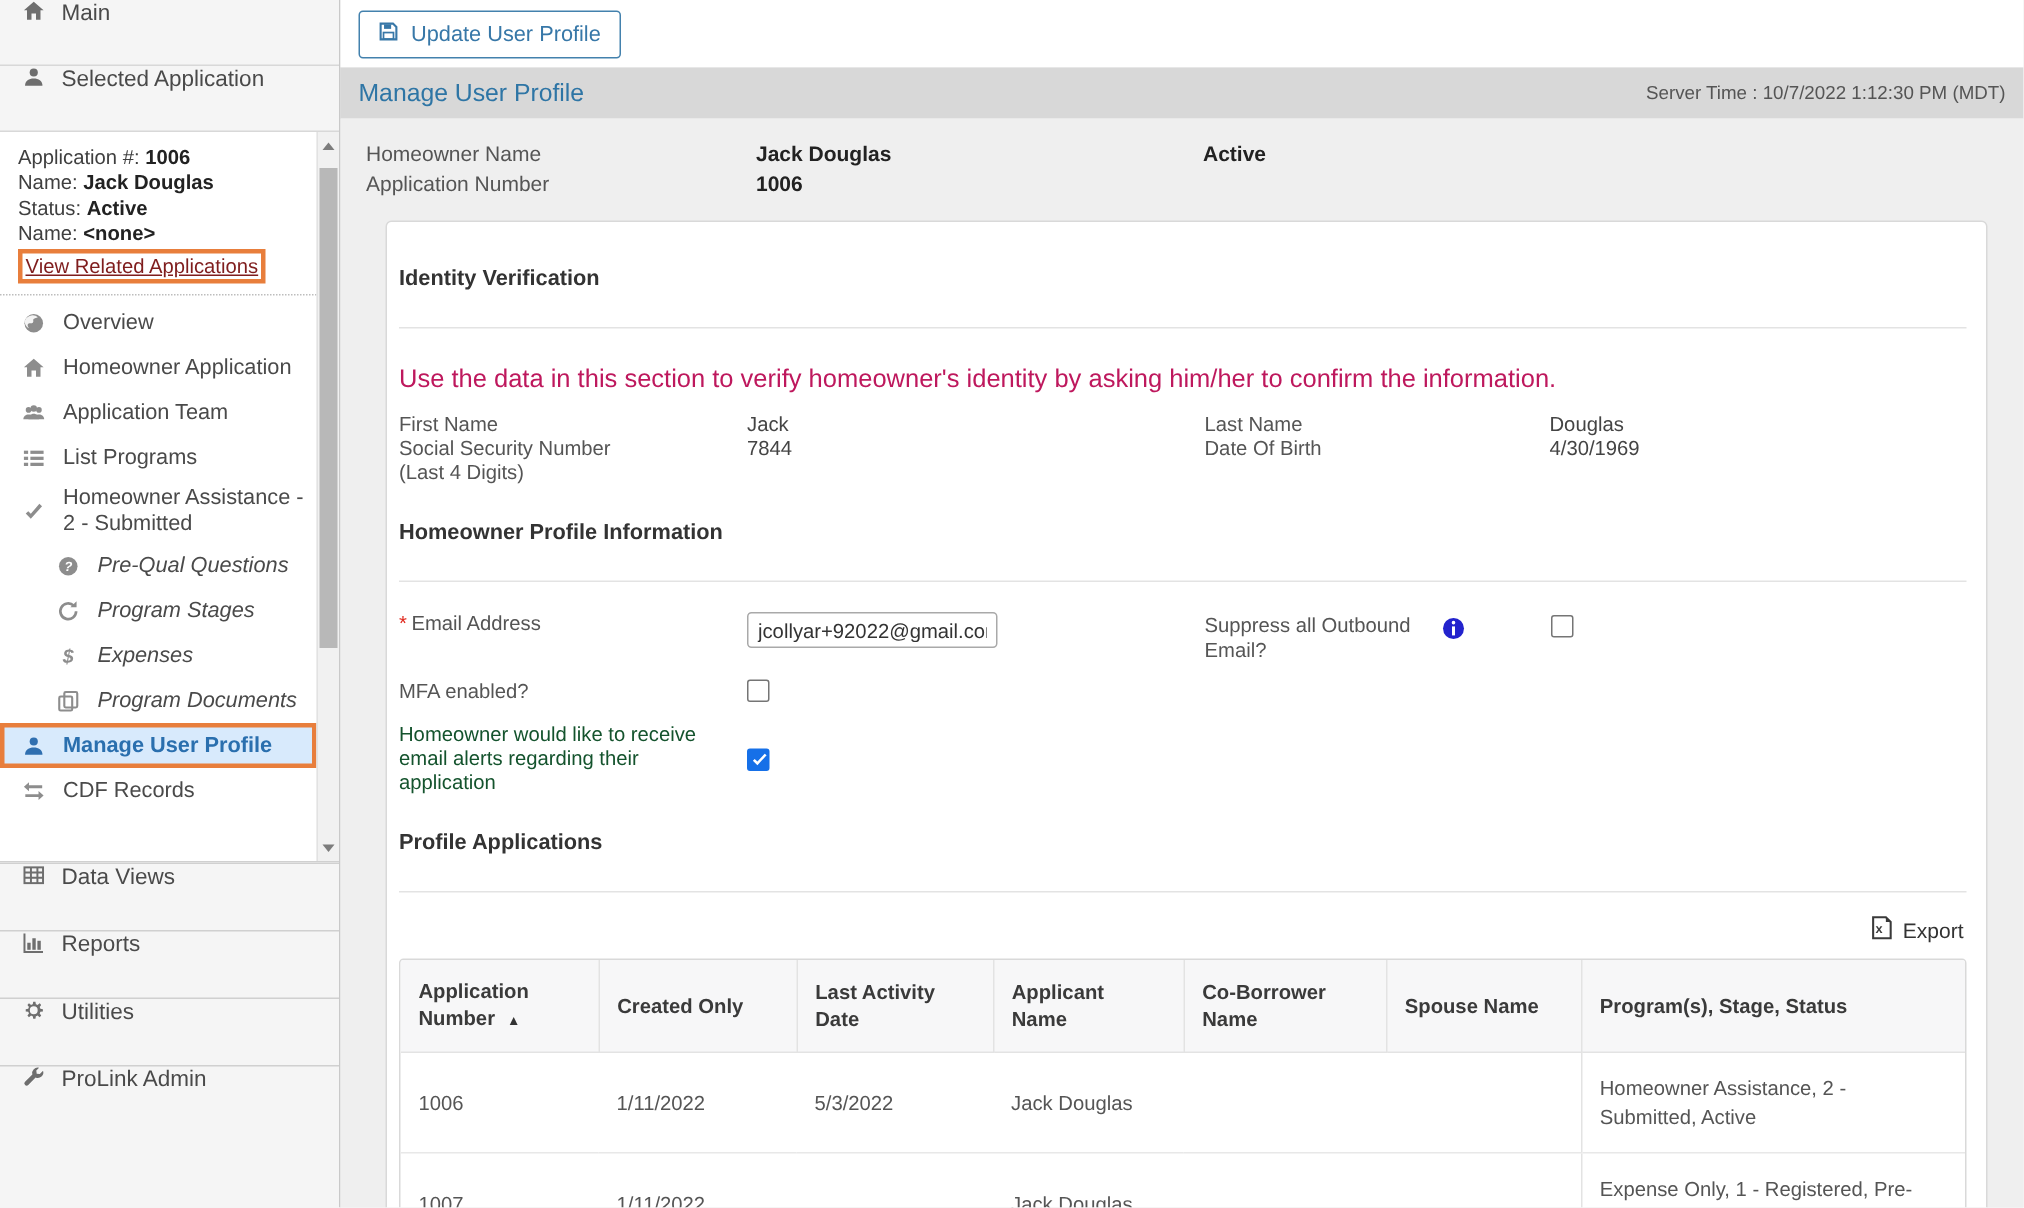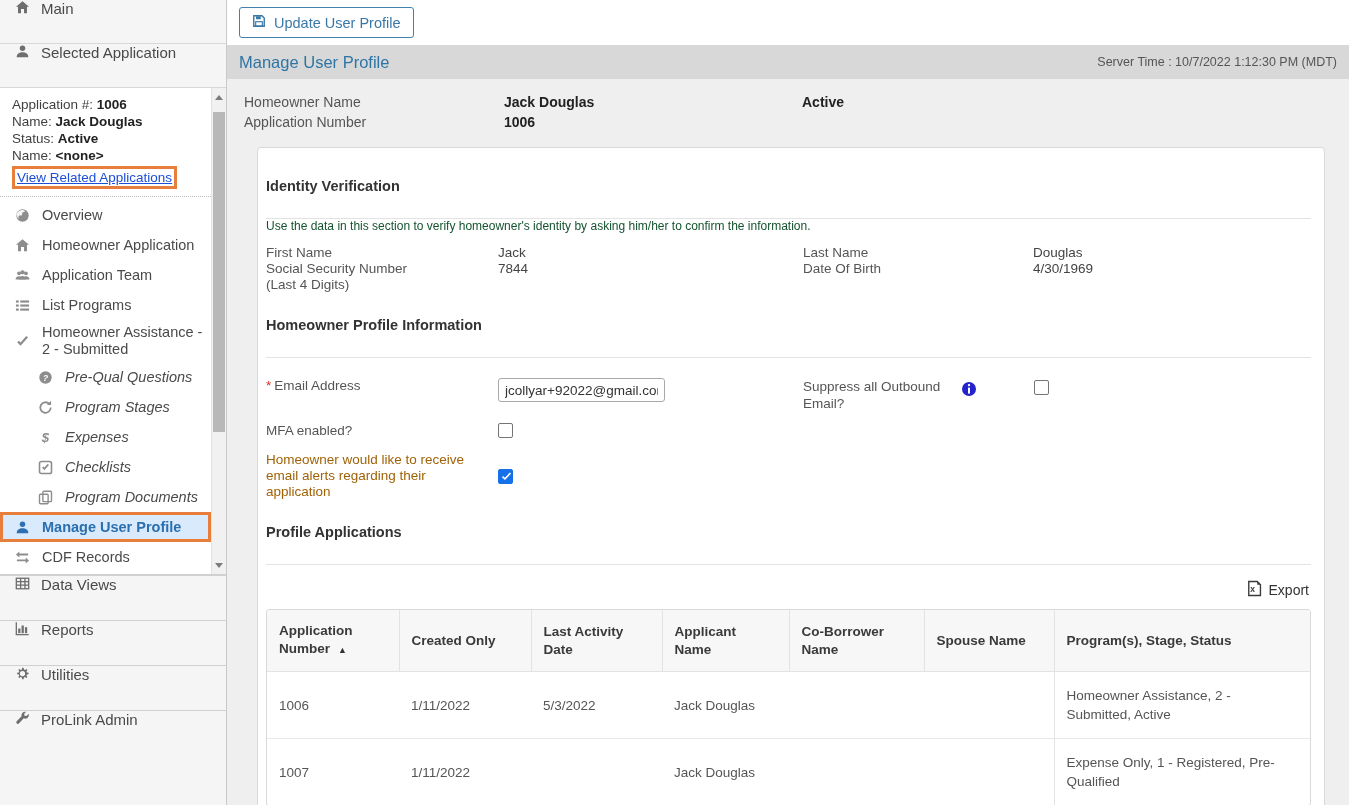--- a/index.html
+++ b/index.html
@@ -16,21 +16,21 @@
   .side-bottom .side-item { border-bottom:none; border-top:1px solid #d0d0d0; height:45px; }
   .side-fill { flex:1; }
 
   .side-scroll { position:relative; background:#fff; height:487px; overflow:hidden; border-bottom:1px solid #d0d0d0; }
   .scroll-inner { margin-right:15px; }
 
   .app-info { padding:8px 4px 7px 12px; font-size:13.5px; line-height:17px;
     color:#3f3f3f; border-bottom:1px dotted #bdbdbd; }
   .app-info b { color:#222; }
   .rel-link-box { display:inline-block; border:3px solid #e87e3c; padding:0 2px; margin-top:2px; }
-  .rel-link { color:#1d4ed8; text-decoration:underline; font-size:13.5px; cursor:pointer; }
+  .rel-link { color:#7f1d1d; text-decoration:underline; font-size:13.5px; cursor:pointer; }
 
   .menu { padding-top:3px; }
   .menu-item { min-height:30px; display:flex; align-items:center; gap:12px;
     padding:4px 2px 4px 14px; font-size:14.5px; color:#4a4a4a; cursor:pointer; line-height:17px; }
   .menu-item .mi-icon { color:#8d8d8d; flex:0 0 16px; }
   .menu-item.sub { padding-left:37px; font-style:italic; }
   .menu-item.selected { background:#d8eafc; color:#2a6fae; font-weight:bold;
     outline:3px solid #e87e3c; outline-offset:-3px; }
   .menu-item.selected .mi-icon { color:#2f6fb0; }
   .mi-icon { display:inline-flex; width:16px; justify-content:center; }
@@ -63,21 +63,21 @@
   .summary { display:grid; grid-template-columns:260px 298px 275px 1fr;
     font-size:14px; color:#555; line-height:20px; padding-top:5px; }
   .sum-values { font-weight:bold; color:#222; }
 
   .card { margin:15px 0 0 13px; background:#fff; border:1px solid #d9d9d9;
     border-radius:4px; padding:30px 13px 12px 8px; }
 
   h3.section { font-size:14.5px; color:#333; padding-bottom:24px;
     border-bottom:1px solid #e3e3e3; font-weight:bold; }
   .mt { margin-top:24px; }
-  .desc { font-size:12px; color:#14532d; margin:0 0 12px; }
+  .desc { font-size:17px; color:#be185d; margin:24px 0 12px; }
 
   .grid4 { display:grid; grid-template-columns:232px 305px 230px 1fr; row-gap:0;
     font-size:13.5px; align-items:start; }
   .lbl { color:#555; line-height:16px; }
   .val { color:#444; }
 
   .form { margin-top:20px; font-size:13.5px; }
   .form-row { display:grid; grid-template-columns:232px 305px 1fr; margin-bottom:11px; align-items:start; }
   .req { color:#e02b20; margin-right:3px; }
   .txt { width:167px; height:24px; border:1px solid #a9a9a9; border-radius:3px;
@@ -87,21 +87,21 @@
     border-radius:2px; filter:blur(2px); }
   .cb { display:inline-block; width:15px; height:15px; border:1.5px solid #757575;
     border-radius:2px; background:#fff; cursor:pointer; position:relative; }
   .cb.checked { background:#1670e8; border-color:#1670e8; }
   .cb.checked svg { position:absolute; left:1.5px; top:2px; width:11px; height:10px; }
   .suppress-group { display:flex; align-items:flex-start; }
   .suppress-label { width:152px; line-height:17px; color:#555; }
   .info-ic { margin-left:6px; margin-top:3px; cursor:pointer; }
   .info-ic svg { width:16px; height:16px; }
   .suppress-cb { margin-left:57px; margin-top:2px; }
-  .alerts-label { width:210px; line-height:16px; color:#a16207; }
+  .alerts-label { width:210px; line-height:16px; color:#14532d; }
 
   .export-row { display:flex; justify-content:flex-end; margin:15px 2px 9px 0; }
   .btn-export { display:inline-flex; align-items:center; gap:6px; background:none;
     border:none; color:#333; font-size:14px; cursor:pointer; font-family:inherit; }
   .btn-export svg { width:17px; height:17px; }
 
   .tbl-wrap { border:1px solid #d9d9d9; border-radius:3px; overflow:hidden; }
   table { width:100%; border-collapse:collapse; table-layout:fixed; font-size:13.5px; }
   th { background:#f7f7f8; text-align:left; font-weight:bold; color:#3a3a3a;
     padding:12px 12px; border-right:1px solid #e3e3e3; border-bottom:1px solid #e3e3e3;
@@ -219,29 +219,20 @@
             </span>
             <span>Program Stages</span>
           </div>
           <div class="menu-item sub">
             <span class="mi-icon">
               <svg viewBox="0 0 16 16">
                   <text x="8" y="13" text-anchor="middle" font-size="14" font-weight="bold" fill="currentColor">$</text>
                 </svg>
             </span>
             <span>Expenses</span>
-          </div>
-          <div class="menu-item sub">
-            <span class="mi-icon">
-              <svg viewBox="0 0 16 16">
-                  <rect x="1.6" y="1.6" width="12.8" height="12.8" rx="2" fill="none" stroke="currentColor" stroke-width="1.7"></rect>
-                  <path fill="currentColor" d="M4.3 8.2l2.5 2.6 4.9-5.6-1.3-1.2-3.6 4.1-1.2-1.2z"></path>
-                </svg>
-            </span>
-            <span>Checklists</span>
           </div>
           <div class="menu-item sub">
             <span class="mi-icon">
               <svg viewBox="0 0 16 16" fill="none" stroke="currentColor" stroke-width="1.5">
                   <rect x="5.2" y="1.4" width="9.2" height="11" rx="1"></rect>
                   <rect x="1.6" y="4.6" width="9.2" height="10" rx="1"></rect>
                 </svg>
             </span>
             <span>Program Documents</span>
           </div>

